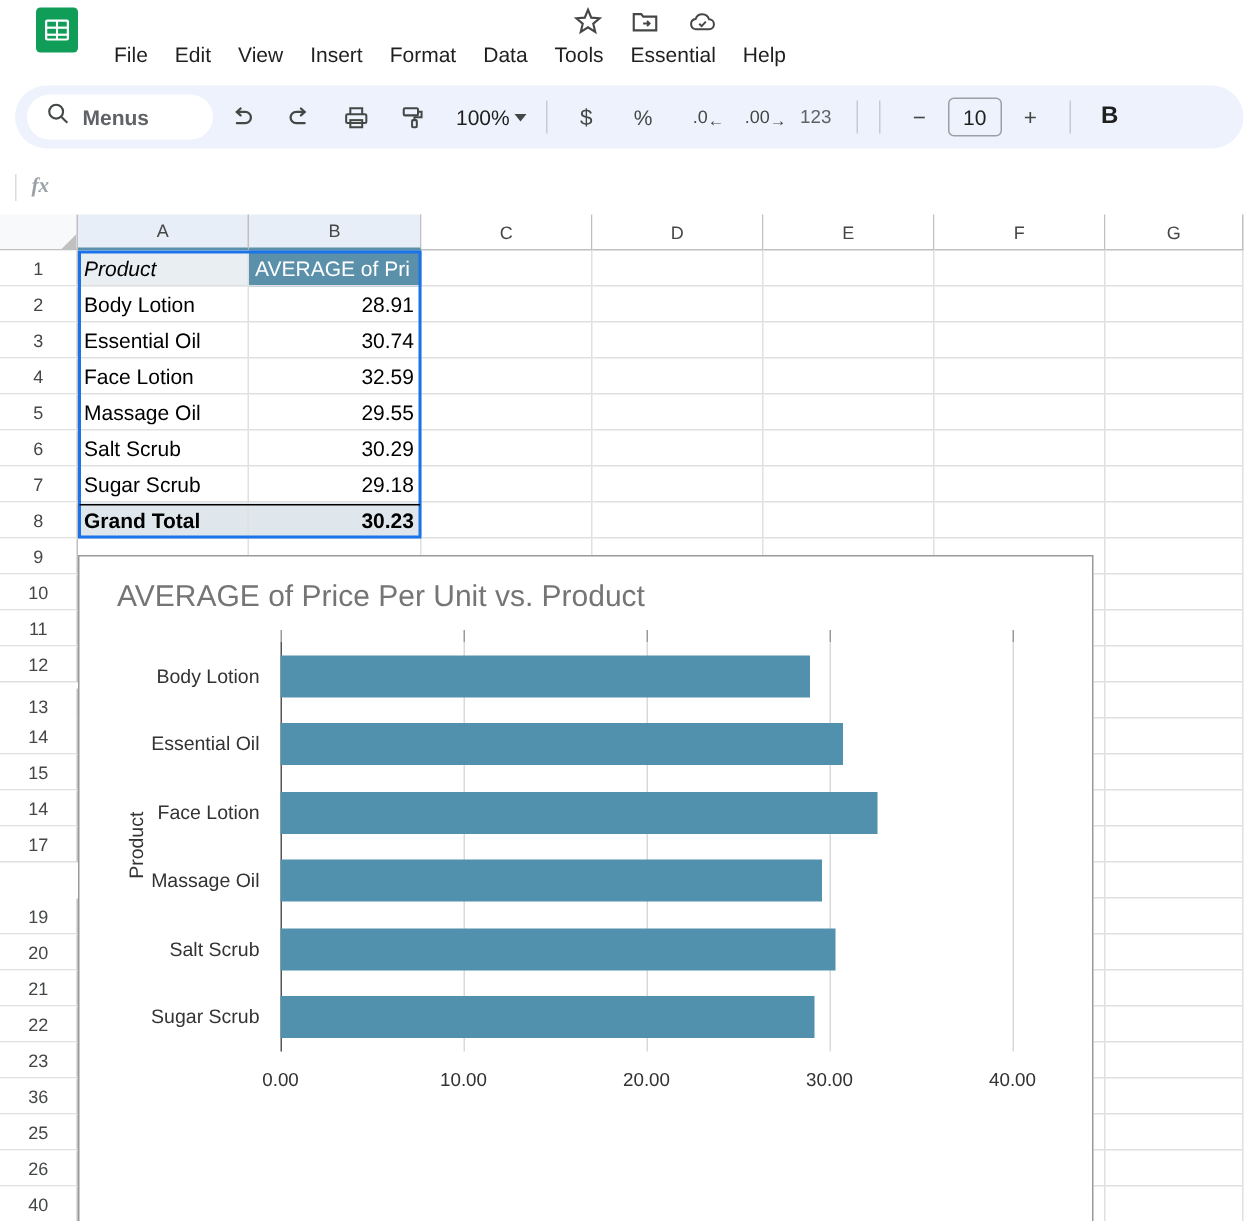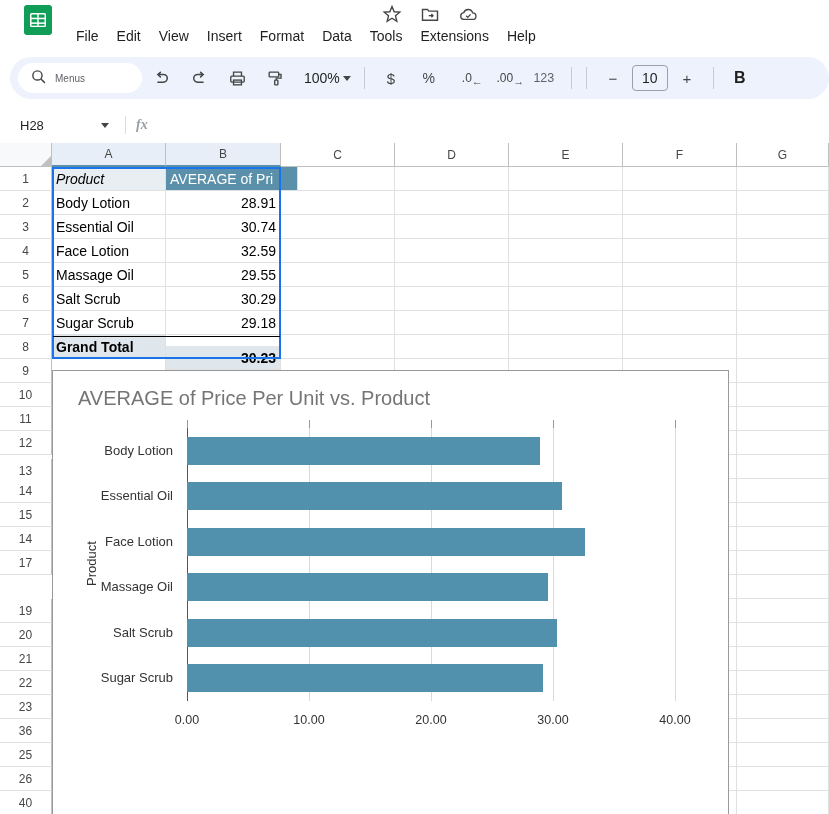--- a/index.html
+++ b/index.html
@@ -49,21 +49,21 @@
     width: 819px; height: 42px;
     background: #edf2fc; border-radius: 21px;
     display: flex; align-items: center;
   }
   .tb-search {
     margin-left: 8px; height: 30px; min-width: 124px;
     background: #ffffff; border-radius: 16px;
     display: flex; align-items: center; gap: 8px; padding: 0 12px;
     cursor: text;
   }
-  .tb-search .label { font-size: 10px; color: #5f6368; }
+  .tb-search .label { font-size: 14px; color: #5f6368; font-weight: bold; }
   .tb-btn {
     width: 32px; height: 32px; margin: 0 3px;
     display: flex; align-items: center; justify-content: center;
     border-radius: 4px; cursor: pointer; color: #444746;
   }
   .tb-btn svg { display: block; }
   .tb-text {
     font-size: 14px; color: #1f1f1f; padding: 0 4px;
     display: flex; align-items: center; height: 30px; cursor: pointer;
   }
@@ -243,21 +243,21 @@
   </div>
 
   <div class="menubar">
     <div class="menu-item">File</div>
     <div class="menu-item">Edit</div>
     <div class="menu-item">View</div>
     <div class="menu-item">Insert</div>
     <div class="menu-item">Format</div>
     <div class="menu-item">Data</div>
     <div class="menu-item">Tools</div>
-    <div class="menu-item">Extensions</div>
+    <div class="menu-item">Essential</div>
     <div class="menu-item">Help</div>
   </div>
 </div>
 
 <div class="toolbar">
 
   <div class="tb-search">
     <span>
       <svg width="17" height="17" viewBox="0 0 24 24" fill="none" stroke="#444746" stroke-width="2">
         <circle cx="10.5" cy="10.5" r="6.5"></circle>
@@ -335,24 +335,20 @@
   </div>
 
   <div class="tb-sep"></div>
 
   <div class="tb-btn">
     <span style="font-size:16px;font-weight:bold;color:#1f1f1f">B</span>
   </div>
 </div>
 
 <div class="formulabar">
-  <div class="namebox">
-    <span class="nm">H28</span>
-    <span class="caret"></span>
-  </div>
   <div class="fx-sep"></div>
   <span class="fx">fx</span>
   <div class="formula-input"></div>
 </div>
 
 <div class="grid">
   <div class="corner"></div>
   <div id="col-heads">
       <div class="colhead sel" style="left: 52px; width: 114px;">A</div>
       <div class="colhead sel" style="left: 166px; width: 115px;">B</div>
@@ -386,21 +382,21 @@
       <div class="rowhead" style="top: 504px;">21</div>
       <div class="rowhead" style="top: 528px;">22</div>
       <div class="rowhead" style="top: 552px;">23</div>
       <div class="rowhead" style="top: 576px;">36</div>
       <div class="rowhead" style="top: 600px;">25</div>
       <div class="rowhead" style="top: 624px;">26</div>
       <div class="rowhead" style="top: 648px;">40</div>
     </div>
   <div id="cells">
       <div class="cell hdr-a" style="left: 52px; top: 24px; width: 114px;">Product</div>
-      <div class="cell hdr-b" style="left: 166px; top: 24px; width: 132px; justify-content: flex-start;">AVERAGE of Pri</div>
+      <div class="cell hdr-b" style="left: 166px; top: 24px; width: 115px; justify-content: flex-start;">AVERAGE of Pri</div>
       <div class="cell" style="left: 281px; top: 24px; width: 114px;"></div>
       <div class="cell" style="left: 395px; top: 24px; width: 114px;"></div>
       <div class="cell" style="left: 509px; top: 24px; width: 114px;"></div>
       <div class="cell" style="left: 623px; top: 24px; width: 114px;"></div>
       <div class="cell" style="left: 737px; top: 24px; width: 92px;"></div>
       <div class="cell" style="left: 52px; top: 48px; width: 114px;">Body Lotion</div>
       <div class="cell num" style="left: 166px; top: 48px; width: 115px;">28.91</div>
       <div class="cell" style="left: 281px; top: 48px; width: 114px;"></div>
       <div class="cell" style="left: 395px; top: 48px; width: 114px;"></div>
       <div class="cell" style="left: 509px; top: 48px; width: 114px;"></div>
@@ -435,21 +431,21 @@
       <div class="cell" style="left: 623px; top: 144px; width: 114px;"></div>
       <div class="cell" style="left: 737px; top: 144px; width: 92px;"></div>
       <div class="cell" style="left: 52px; top: 168px; width: 114px;">Sugar Scrub</div>
       <div class="cell num" style="left: 166px; top: 168px; width: 115px;">29.18</div>
       <div class="cell" style="left: 281px; top: 168px; width: 114px;"></div>
       <div class="cell" style="left: 395px; top: 168px; width: 114px;"></div>
       <div class="cell" style="left: 509px; top: 168px; width: 114px;"></div>
       <div class="cell" style="left: 623px; top: 168px; width: 114px;"></div>
       <div class="cell" style="left: 737px; top: 168px; width: 92px;"></div>
       <div class="cell tot" style="left: 52px; top: 192px; width: 114px;">Grand Total</div>
-      <div class="cell num tot" style="left: 166px; top: 192px; width: 115px; margin-top: 11px;">30.23</div>
+      <div class="cell num tot" style="left: 166px; top: 192px; width: 115px;">30.23</div>
       <div class="cell" style="left: 281px; top: 192px; width: 114px;"></div>
       <div class="cell" style="left: 395px; top: 192px; width: 114px;"></div>
       <div class="cell" style="left: 509px; top: 192px; width: 114px;"></div>
       <div class="cell" style="left: 623px; top: 192px; width: 114px;"></div>
       <div class="cell" style="left: 737px; top: 192px; width: 92px;"></div>
       <div class="cell" style="left: 52px; top: 216px; width: 114px;"></div>
       <div class="cell" style="left: 166px; top: 216px; width: 115px;"></div>
       <div class="cell" style="left: 281px; top: 216px; width: 114px;"></div>
       <div class="cell" style="left: 395px; top: 216px; width: 114px;"></div>
       <div class="cell" style="left: 509px; top: 216px; width: 114px;"></div>

